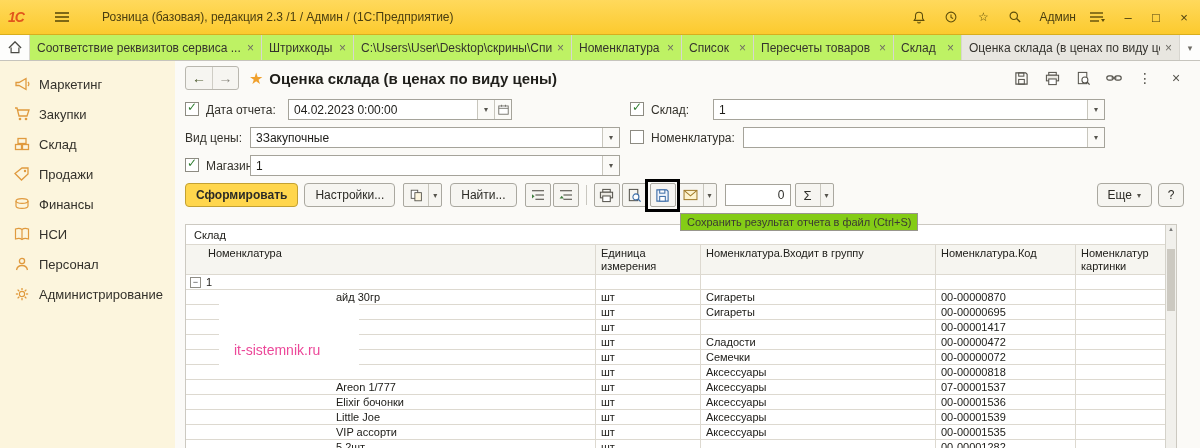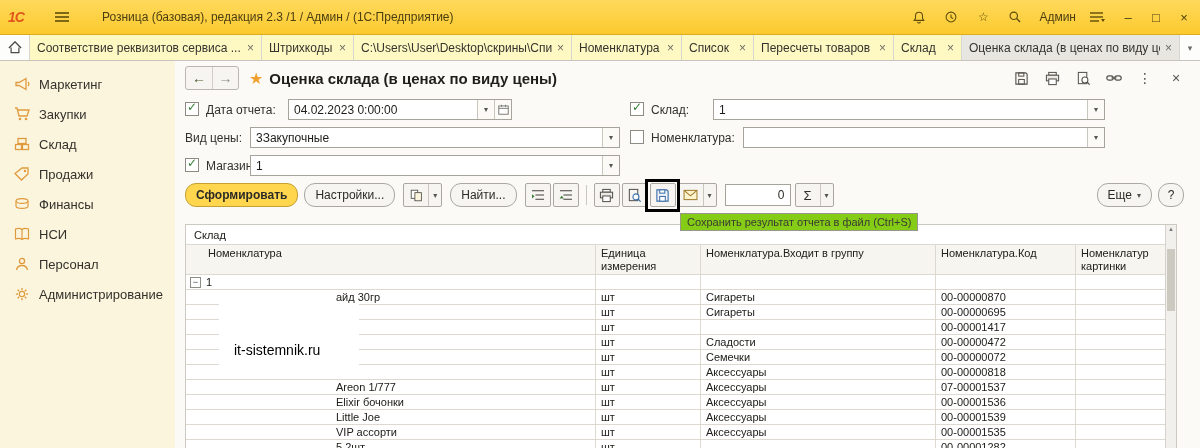--- a/index.html
+++ b/index.html
@@ -20,21 +20,21 @@
   .logo1c{ font-weight:bold; font-style:italic; font-size:14px; color:#e2561c; letter-spacing:-1px; }
   .tb-icon{ width:20px; height:18px; display:flex; align-items:center; justify-content:center; cursor:default; color:#5d4d0a; }
   .tb-title{ font-size:12px; color:#4a3e10; margin-left:2px; flex:0 1 auto; white-space:nowrap; overflow:hidden; }
   .tb-right{ margin-left:auto; display:flex; align-items:center; gap:12px; }
   .tb-user{ font-size:12px; color:#4a3e10; margin-left:2px; }
   .win-ctl{ font-size:13px; color:#4a3e10; width:16px; text-align:center; }
 
   
   .tabbar{ height:26px; background:#fdfdfc; border-bottom:1px solid #c6c4bd; display:flex; align-items:stretch; }
   .tab-home{ width:30px; display:flex; align-items:center; justify-content:center; border-right:1px solid #d8d6d0; }
-  .tab{ display:flex; align-items:center; padding:0 7px; border-right:1px solid #d8d6d0; background:#fef9c3; min-width:0; }
+  .tab{ display:flex; align-items:center; padding:0 7px; border-right:1px solid #d8d6d0; background:#bef264; min-width:0; }
   .tab.active{ background:#e8e6e0; }
   .tab-label{ flex:1; overflow:hidden; white-space:nowrap; text-overflow:clip; font-size:12px; color:#35332d; margin-right:5px; }
   .tab-close{ color:#6f6d66; font-size:12px; flex:none; }
   .tab-overflow{ flex:1; display:flex; align-items:center; justify-content:center; color:#6f6d66; font-size:9px; }
 
   
   .content{ display:flex; height:396px; }
   .sidebar{ width:175px; background:#fcf5dd; padding-top:8px; flex:none; }
   .side-item{ height:30px; display:flex; align-items:center; gap:9px; padding:0 0 0 14px; }
   .side-label{ font-size:13px; color:#33312b; white-space:nowrap; }
@@ -54,21 +54,21 @@
   .f-row{ position:relative; height:28px; }
   .cb{ position:absolute; width:14px; height:14px; border:1px solid #8d8b82; background:#fff; top:7px; }
   .cb.checked::after{ content:"✓"; position:absolute; left:1px; top:-3px; color:#2f7d2f; font-weight:bold; font-size:12px; }
   .f-label{ position:absolute; top:8px; font-size:12px; color:#33312b; white-space:nowrap; }
   .field{ position:absolute; top:4px; height:21px; background:#fff; border:1px solid #a5a39a; display:flex; align-items:stretch; }
   .field-text{ flex:1; display:flex; align-items:center; padding:0 5px; font-size:12px; color:#1e1d19; overflow:hidden; white-space:nowrap; }
   .fbtn{ width:17px; border-left:1px solid #c8c6bd; display:flex; align-items:center; justify-content:center; font-size:8px; color:#56544d; background:#fbfaf7; }
 
   
   .toolbar{ position:relative; height:32px; display:flex; align-items:center; padding-left:10px; }
-  .btn{ height:24px; border:1px solid #aaa8a0; background:#f6f5f1; border-radius:11px; display:flex; align-items:center; padding:0 10px; font-size:12px; color:#2c2b26; white-space:nowrap; }
+  .btn{ height:24px; border:1px solid #aaa8a0; background:#f6f5f1; border-radius:4px; display:flex; align-items:center; padding:0 10px; font-size:12px; color:#2c2b26; white-space:nowrap; }
   .btn.primary{ background:#ffd64d; border-color:#c3a133; font-weight:bold; }
   .ibtn{ width:26px; height:24px; border:1px solid #aaa8a0; background:#f6f5f1; border-radius:2px; display:flex; align-items:center; justify-content:center; }
   .split{ display:flex; align-items:stretch; height:24px; border:1px solid #aaa8a0; background:#f6f5f1; border-radius:2px; }
   .split .s-main{ width:24px; display:flex; align-items:center; justify-content:center; }
   .split .s-caret{ width:13px; border-left:1px solid #c8c6bd; display:flex; align-items:center; justify-content:center; font-size:8px; color:#56544d; }
   .ml2{margin-left:2px}.ml4{margin-left:4px}.ml6{margin-left:6px}.ml8{margin-left:8px}
   .sep{ width:1px; height:20px; background:#c9c7c0; margin:0 7px; }
   .num-field{ width:66px; height:22px; border:1px solid #a5a39a; background:#fff; display:flex; align-items:center; justify-content:flex-end; padding:0 5px; font-size:12px; }
   .more-btn{ position:absolute; right:48px; top:4px; }
   .help-btn{ position:absolute; right:16px; top:4px; width:26px; justify-content:center; padding:0; }
@@ -87,21 +87,21 @@
   .r-head .cell{ height:30px; background:#f6f5f0; white-space:normal; line-height:13px; align-items:flex-start; padding-top:2px; }
   .r-head .c-name{ padding-left:22px; }
   .r-group .c-name{ padding-left:4px; gap:5px; }
   .r-data .c-name{ padding-left:20px; }
   .tree-toggle{ width:11px; height:11px; border:1px solid #8f8d85; display:flex; align-items:center; justify-content:center; font-size:9px; line-height:9px; color:#444; background:#fff; }
   .frag{ margin-left:130px; }
   .vscroll{ position:absolute; right:0; top:0; bottom:0; width:11px; background:#f1f0ec; border-left:1px solid #d4d2ca; }
   .scroll-up{ font-size:7px; color:#777; text-align:center; height:10px; }
   .vthumb{ position:absolute; left:1px; top:24px; width:8px; height:62px; background:#ccc9c1; }
   .censor{ position:absolute; left:33px; top:79px; width:140px; height:66px; background:#fff; z-index:5; }
-  .wm{ position:absolute; left:48px; top:117px; z-index:6; color:#000000; font-size:14px; }
+  .wm{ position:absolute; left:48px; top:117px; z-index:6; color:#ec4899; font-size:14px; }
 </style>
 </head>
 <body>
 
 <div class="titlebar">
   <span class="logo1c">1С</span>
   <span class="tb-icon">
     <svg width="14" height="12" viewBox="0 0 14 12">
         <g stroke="#5d4d0a" stroke-width="1.6">
           <line x1="0" y1="2" x2="14" y2="2"></line>

